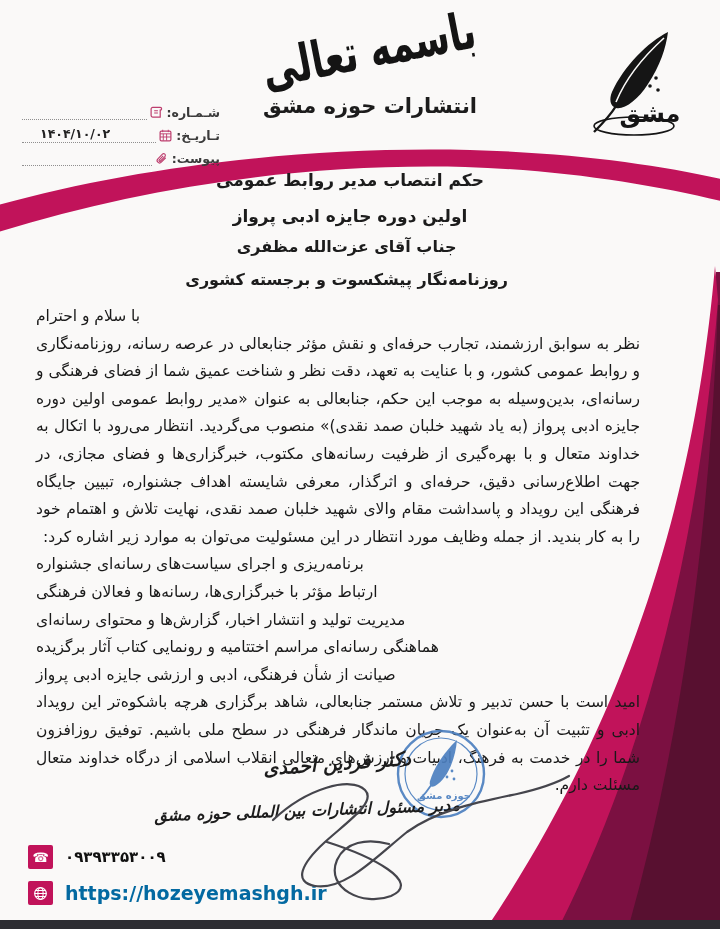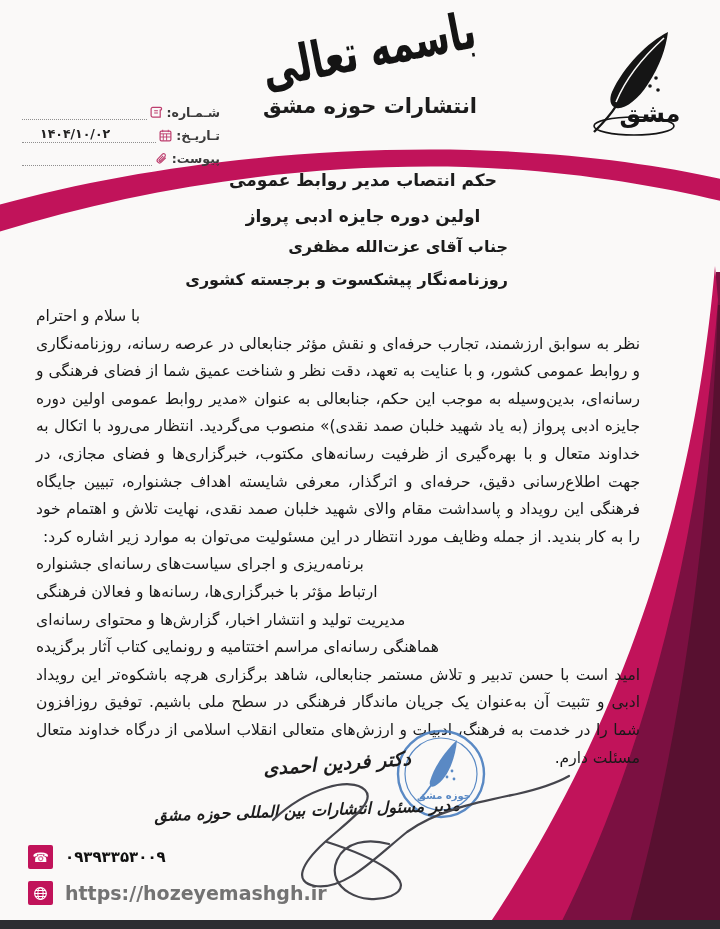--- a/index.html
+++ b/index.html
@@ -25,23 +25,23 @@
   .calligraphy { font-size:34px; font-weight:bold; color:#141414;
     transform:rotate(-11deg) scale(1.05,1.5); transform-origin:center; margin-top:14px; height:74px; line-height:64px; }
   .brand-publisher { font-size:21px; font-weight:bold; }
   .brand-tagline { font-size:14px; font-weight:bold; margin-top:6px; }
 
   
   .logo { position:absolute; top:22px; left:572px; width:124px; height:124px; z-index:2; }
   .logo svg { width:124px; height:124px; display:block; }
 
   
-  .title-block { position:absolute; top:162px; left:118px; width:490px; text-align:center;
+  .title-block { position:absolute; top:162px; left:105px; width:490px; text-align:center;
     font-weight:bold; font-size:17px; line-height:36px; z-index:2; }
-  .recipient { position:absolute; top:230px; right:212px; text-align:right;
+  .recipient { position:absolute; top:230px; right:212px; text-align:center;
     font-weight:bold; font-size:16px; line-height:33px; z-index:2; }
 
   
   .letter-body { position:absolute; top:303px; right:80px; left:36px; z-index:1;
     font-size:15.5px; line-height:27.6px; color:#191919; }
   .salutation { text-align:left; padding-right:16px; }
   .para { text-align:justify; text-align-last:right; }
   .duties { padding-left:0; }
   .duty { text-align:left; padding-right:66px; }
 
@@ -54,21 +54,21 @@
   .autograph { position:absolute; top:758px; left:255px; width:320px; height:150px; z-index:4; }
 
   
   .contact-row { position:absolute; left:28px; display:flex; direction:ltr; align-items:center; z-index:3; }
   .contact-phone { top:845px; }
   .contact-web { top:881px; }
   .contact-ic { width:25px; height:24px; border-radius:2px; display:flex; align-items:center; justify-content:center; }
   .contact-ic svg { display:block; }
   .phone-glyph { color:#fff; font-size:13px; line-height:1; }
   .phone-number { direction:ltr; margin-left:12px; font-size:15px; font-weight:bold; letter-spacing:3px; color:#111; }
-  .web-url { direction:ltr; margin-left:12px; font-size:19px; font-weight:bold; color:#737373; }
+  .web-url { direction:ltr; margin-left:12px; font-size:19px; font-weight:bold; color:#0369a1; }
 
   .footer-bar { position:absolute; left:0; right:0; bottom:0; height:9px; background:#2d2d32; z-index:5; }
 </style>
 </head>
 <body>
 
 <div class="page">
 
   <svg class="decor" width="720" height="929" viewBox="0 0 720 929">
 
@@ -148,20 +148,21 @@
   </div>
 
   <div class="letter-body">
     <div class="salutation">با سلام و احترام</div>
     <div class="para">نظر به سوابق ارزشمند، تجارب حرفه‌ای و نقش مؤثر جنابعالی در عرصه رسانه، روزنامه‌نگاری و روابط عمومی کشور، و با عنایت به تعهد، دقت نظر و شناخت عمیق شما از فضای فرهنگی و رسانه‌ای، بدین‌وسیله به موجب این حکم، جنابعالی به عنوان «مدیر روابط عمومی اولین دوره جایزه ادبی پرواز (به یاد شهید خلبان صمد نقدی)» منصوب می‌گردید. انتظار می‌رود با اتکال به خداوند متعال و با بهره‌گیری از ظرفیت رسانه‌های مکتوب، خبرگزاری‌ها و فضای مجازی، در جهت اطلاع‌رسانی دقیق، حرفه‌ای و اثرگذار، معرفی شایسته اهداف جشنواره، تبیین جایگاه فرهنگی این رویداد و پاسداشت مقام والای شهید خلبان صمد نقدی، نهایت تلاش و اهتمام خود را به کار بندید. از جمله وظایف مورد انتظار در این مسئولیت می‌توان به موارد زیر اشاره کرد:</div>
     <div class="duties">
       <div class="duty">برنامه‌ریزی و اجرای سیاست‌های رسانه‌ای جشنواره</div>
       <div class="duty">ارتباط مؤثر با خبرگزاری‌ها، رسانه‌ها و فعالان فرهنگی</div>
       <div class="duty">مدیریت تولید و انتشار اخبار، گزارش‌ها و محتوای رسانه‌ای</div>
       <div class="duty">هماهنگی رسانه‌ای مراسم اختتامیه و رونمایی کتاب آثار برگزیده</div>
+      <div class="duty">صیانت از شأن فرهنگی، ادبی و ارزشی جایزه ادبی پرواز</div>
     </div>
     <div class="para">امید است با حسن تدبیر و تلاش مستمر جنابعالی، شاهد برگزاری هرچه باشکوه‌تر این رویداد ادبی و تثبیت آن به‌عنوان یک جریان ماندگار فرهنگی در سطح ملی باشیم. توفیق روزافزون شما را در خدمت به فرهنگ، ادبیات و ارزش‌های متعالی انقلاب اسلامی از درگاه خداوند متعال مسئلت دارم.</div>
   </div>
 
   <div class="stamp">
     <svg viewBox="0 0 94 94">
       <circle cx="47" cy="47" r="43" fill="none" stroke="#4d80c0" stroke-width="2.4"></circle>
       <circle cx="47" cy="47" r="36" fill="none" stroke="#4d80c0" stroke-width="1.2"></circle>
       <path d="M63 13 C52 23 40 40 36 54 C35 59 37 61 41 59 C52 53 61 35 63 13 Z" fill="#4d80c0"></path>
       <path d="M38 57 C34 63 30 68 26 72" stroke="#4d80c0" stroke-width="1.8" fill="none"></path>

